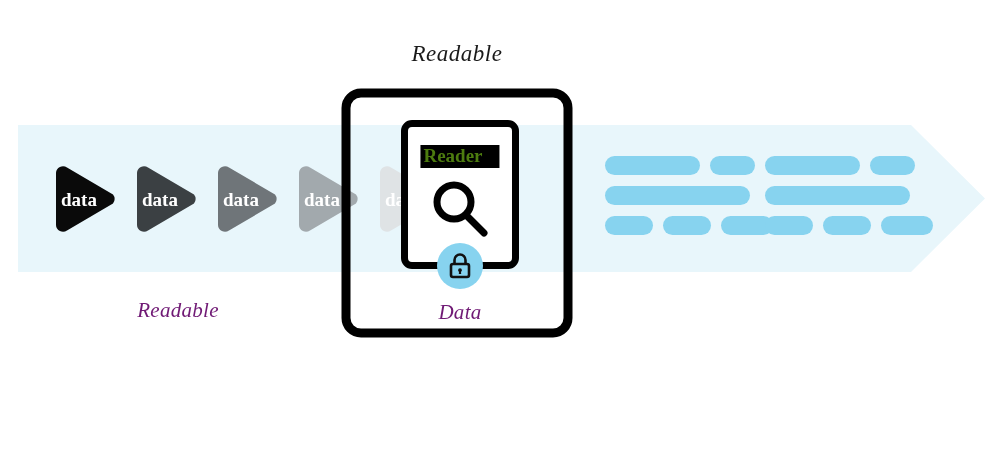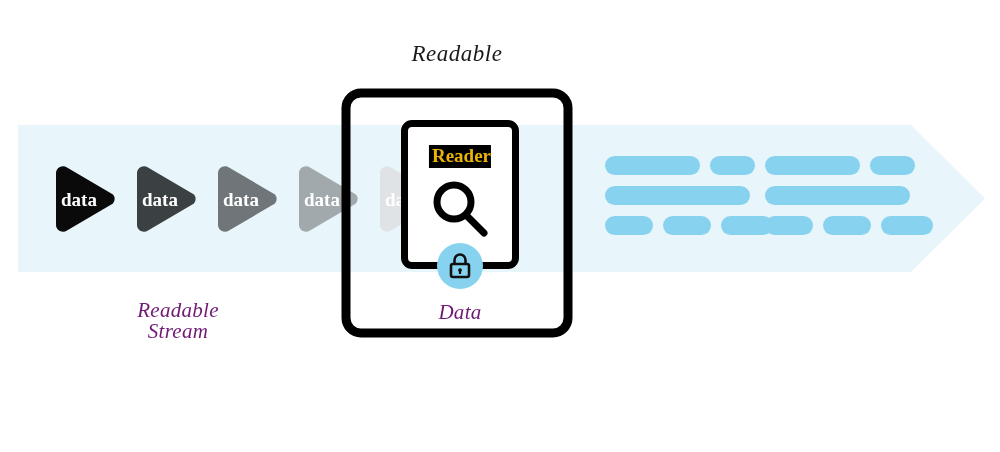--- a/index.html
+++ b/index.html
@@ -94,26 +94,26 @@
     border: 7px solid #000000;
     border-radius: 11px;
     box-sizing: border-box;
   }
   .reader-tag {
     position: absolute;
     left: 50%;
     transform: translateX(-50%);
     top: 18px;
     background: #000000;
-    color: #eab308;
+    color: #4d7c0f;
     font-family: "Liberation Serif", "DejaVu Serif", serif;
     font-weight: bold;
     font-size: 19px;
     line-height: 1.05;
-    padding: 1px 0 2px 3px;
+    padding: 1px 17px 2px 3px;
     white-space: nowrap;
     letter-spacing: 0px;
   }
   .magnifier {
     position: absolute;
     left: 50%;
     transform: translateX(-50%);
     top: 52px;
     width: 60px;
     height: 60px;
@@ -252,19 +252,18 @@
     <svg width="24" height="26" viewBox="0 0 24 26" xmlns="http://www.w3.org/2000/svg">
       <path d="M6.5,11 L6.5,7 A5.5,5.5 0 0 1 17.5,7 L17.5,11" fill="none" stroke="#111111" stroke-width="2.6"></path>
       <rect x="3" y="11" width="18" height="13" rx="2" fill="none" stroke="#111111" stroke-width="2.6"></rect>
       <path d="M12,15.3 a1.9,1.9 0 0 1 1.9,1.9 a1.9,1.9 0 0 1 -0.9,1.6 L13.2,21 L10.8,21
                L11,18.8 a1.9,1.9 0 0 1 -0.9,-1.6 A1.9,1.9 0 0 1 12,15.3 Z" fill="#111111"></path>
     </svg>
   </div>
 
   <div class="caption caption-readable">
     <span class="line">Readable</span>
-    <span class="line">Stream</span>
   </div>
 
   <div class="caption caption-lock">Data</div>
 
 
 </div>
 
 </body></html>

